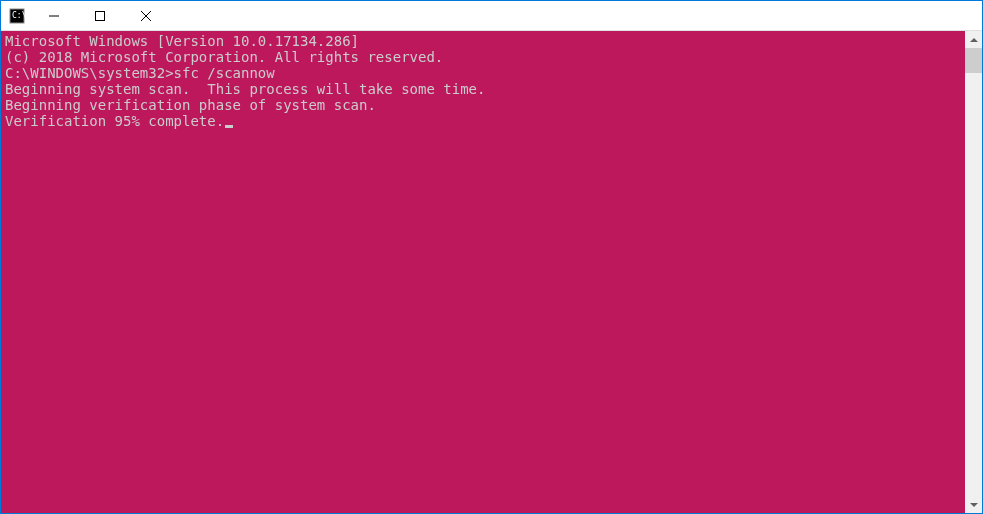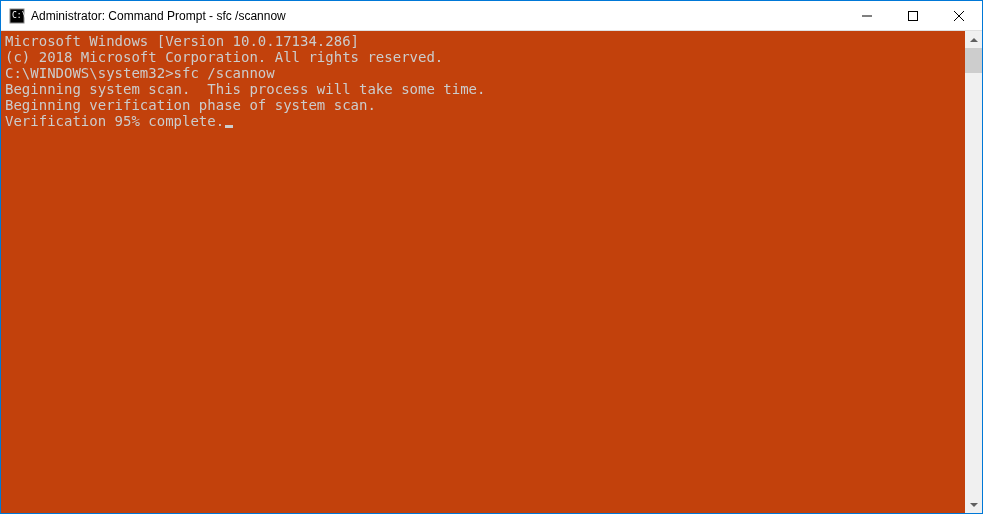--- a/index.html
+++ b/index.html
@@ -80,21 +80,21 @@
     
     .console-area {
       flex: 1;
       display: flex;
       background: #0c0c0c;
       overflow: hidden;
     }
     
     .console-content {
       flex: 1;
-      background: #c2410c;
+      background: #be185d;
       color: #cccccc;
       font-family: Consolas, "Lucida Console", monospace;
       font-size: 14px;
       line-height: 16px;
       padding: 2px 4px;
       white-space: pre;
       overflow: hidden;
       letter-spacing: 0px;
     }
     
@@ -164,21 +164,20 @@
 <body>
 
 <div class="window">
   <div class="titlebar">
     <div class="titlebar-icon">
       <svg viewBox="0 0 16 16">
         <rect x="1" y="1" width="14" height="14" fill="#000" stroke="#888" stroke-width="1"></rect>
         <text x="3" y="10" font-size="8" fill="#fff" font-family="monospace">C:\</text>
       </svg>
     </div>
-    <div class="titlebar-text">Administrator: Command Prompt - sfc  /scannow</div>
     <div class="titlebar-controls">
       <button class="titlebar-btn">
         <svg viewBox="0 0 10 10">
           <line x1="0" y1="5" x2="10" y2="5" stroke="#000" stroke-width="1"></line>
         </svg>
       </button>
       <button class="titlebar-btn">
         <svg viewBox="0 0 10 10">
           <rect x="0.5" y="0.5" width="9" height="9" fill="none" stroke="#000" stroke-width="1"></rect>
         </svg>

